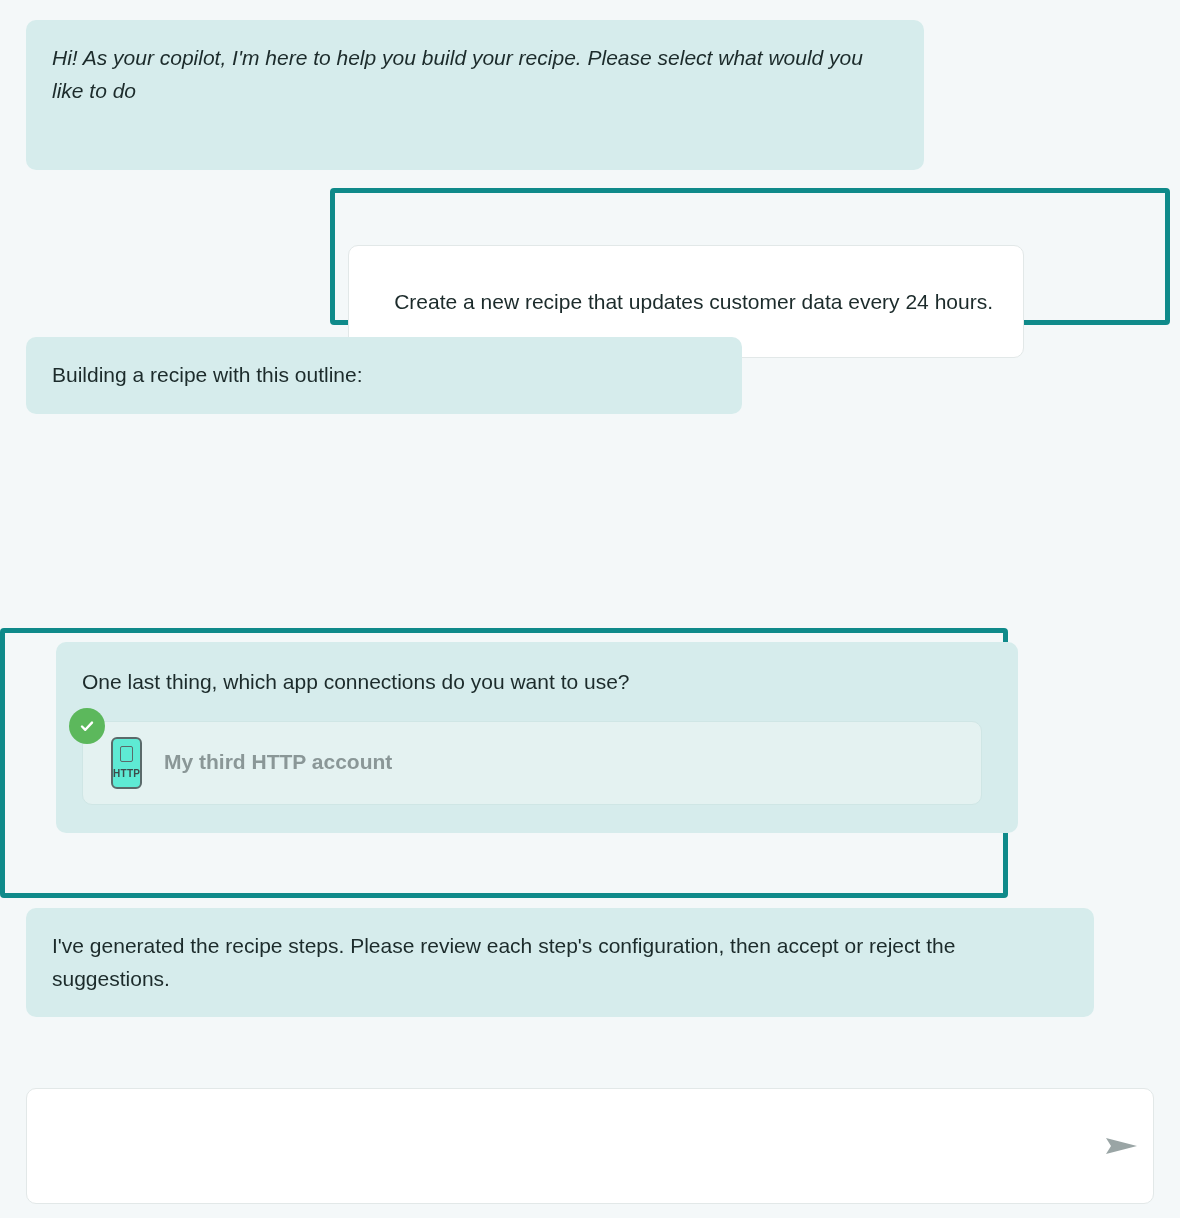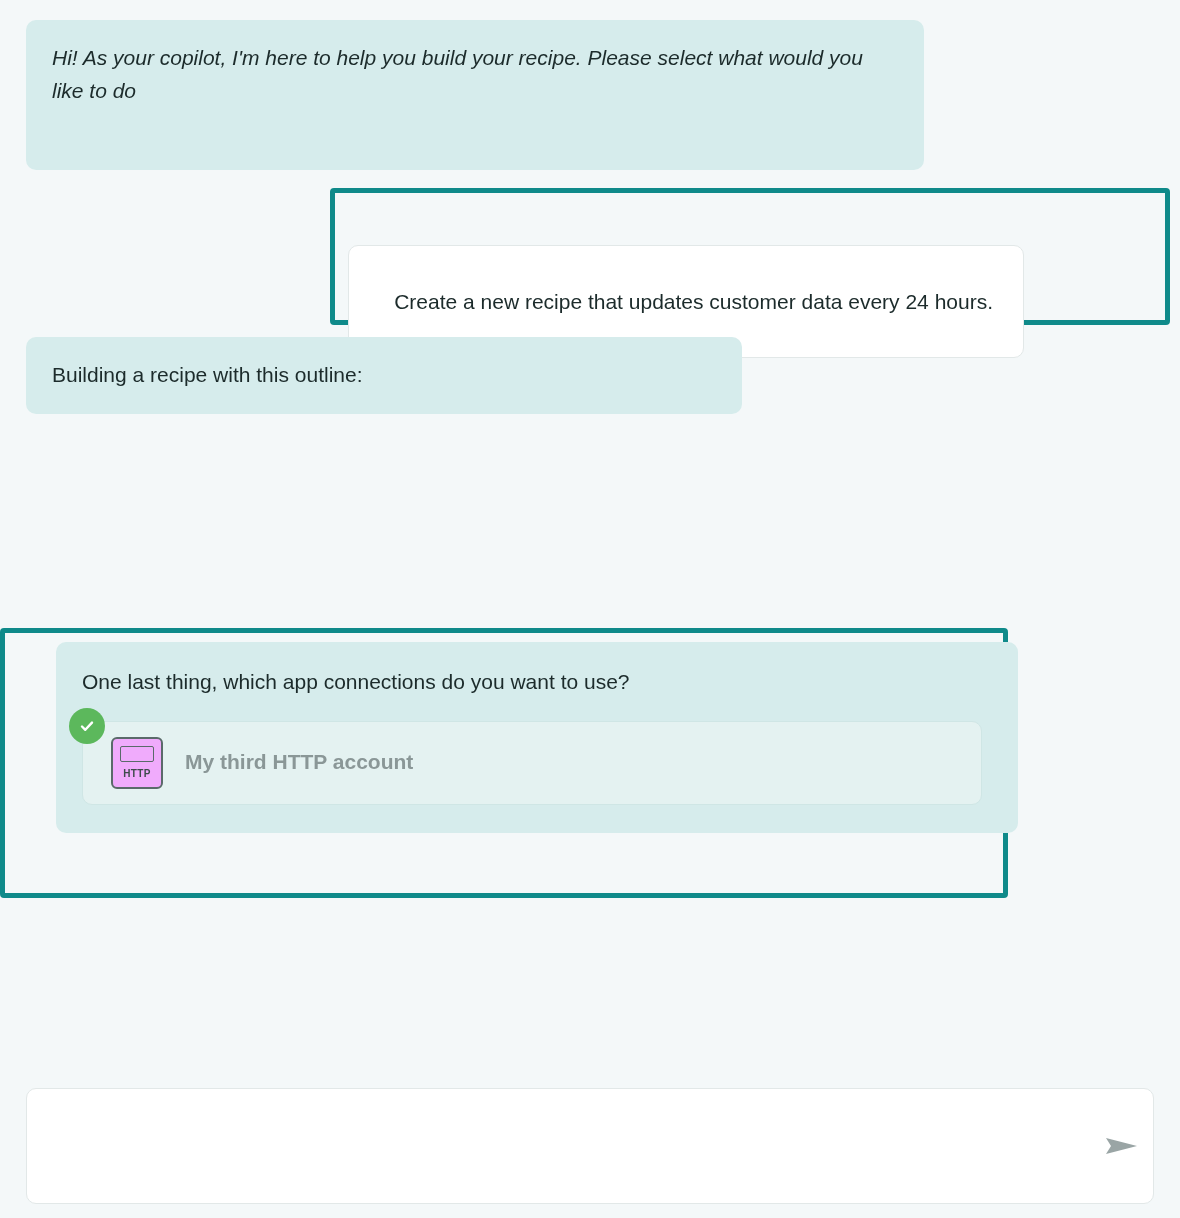--- a/index.html
+++ b/index.html
@@ -137,25 +137,25 @@
     border-radius: 50%;
     background: #5cb85c;
     color: #fff;
     display: flex;
     align-items: center;
     justify-content: center;
     font-size: 20px;
     line-height: 1;
   }
   .http-icon {
-    width: 52px;
+    width: 31px;
     height: 52px;
     border: 2px solid #5a6a6a;
     border-radius: 6px;
-    background: #f0abfc;
+    background: #5eead4;
     position: relative;
     margin-right: 22px;
     flex: none;
   }
   .http-icon::before {
     content: "";
     position: absolute;
     top: 7px;
     left: 7px;
     right: 7px;
@@ -251,20 +251,23 @@
           <path d="M4 9.5 L7.3 12.8 L14 5.6" fill="none" stroke="#ffffff" stroke-width="2.4" stroke-linecap="round" stroke-linejoin="round"></path>
         </svg>
       </div>
       <div class="http-icon">
         <span class="lbl">HTTP</span>
       </div>
       <div class="conn-name">My third HTTP account</div>
     </div>
   </div>
 
+  <div class="bubble bot-bubble" id="b4">
+    <div>I've generated the recipe steps. Please review each step's configuration, then accept or reject the suggestions.</div>
+  </div>
 
   <div class="composer">
     <input class="composer-input" type="text" placeholder="" style="">
     <button class="send-btn">
       <span>
         <svg width="34" height="22" viewBox="0 0 34 22" aria-hidden="true">
           <path d="M1 3 L32 11 L1 19 L6 11 Z" fill="#9aa5a5"></path>
         </svg>
       </span>
     </button>

